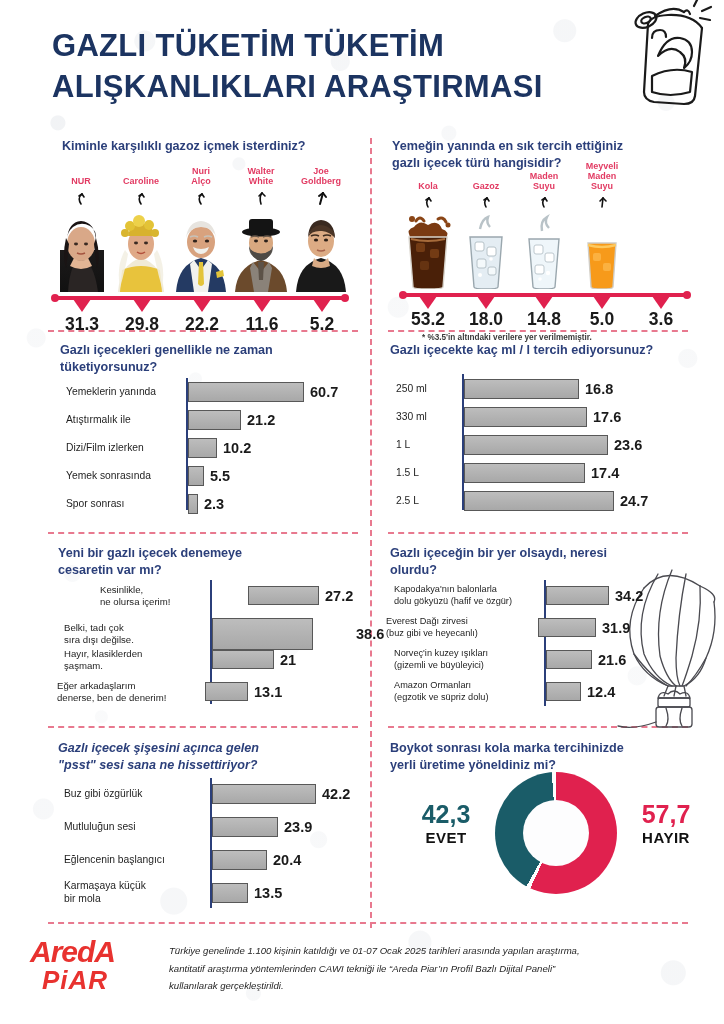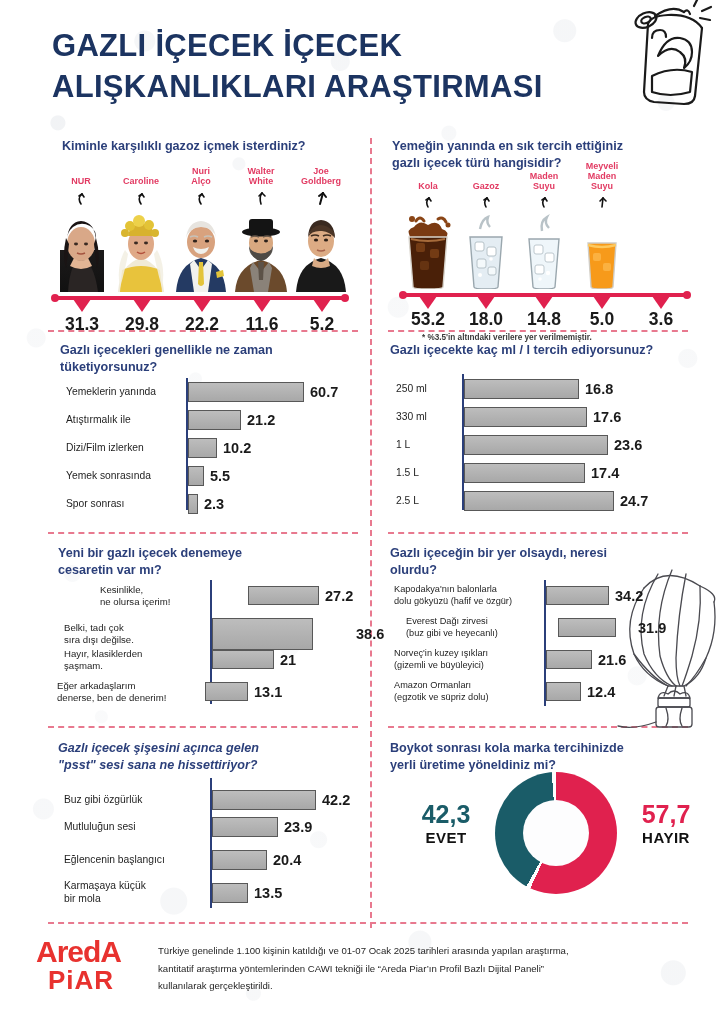--- a/index.html
+++ b/index.html
@@ -124,35 +124,35 @@
   }
   #donut-hole {
     position: absolute; left: 50%; top: 50%; transform: translate(-50%,-50%);
     width: 66px; height: 66px; border-radius: 50%; background: #fdfdfe;
   }
   .donut-side { position: absolute; text-align: center; }
   .donut-num { font-size: 25px; font-weight: bold; line-height: 1; }
   .donut-cap { font-size: 15px; font-weight: bold; color: #111; letter-spacing: .5px; margin-top: 2px; }
 
   
-  #footer { position: absolute; left: 36px; top: 934px; width: 660px; display: flex; gap: 10px; }
+  #footer { position: absolute; left: 30px; top: 934px; width: 660px; display: flex; gap: 27px; font-style: italic; }
   #logo { width: 112px; flex: 0 0 112px; padding-top: 4px; }
   #logo-areda { font-size: 30px; font-weight: bold; color: #e8322f; letter-spacing: -1px; line-height: .95; }
   #logo-piar { font-size: 26px; font-weight: bold; color: #e8322f; letter-spacing: 1px; margin-left: 12px; line-height: 1; }
   #disclaimer { font-size: 9.6px; color: #262626; line-height: 1.85; padding-top: 8px; }
 
   .nowrap { white-space: nowrap; }
 </style>
 </head>
 <body>
 
 <div id="page">
 
   <div id="header">
-    <div class="title-line">GAZLI İÇECEK İÇECEK</div>
+    <div class="title-line">GAZLI TÜKETİM TÜKETİM</div>
     <div class="title-line">ALIŞKANLIKLARI ARAŞTIRMASI</div>
   </div>
   <div id="can-icon">
     <svg width="96" height="112" viewBox="0 0 96 112" fill="none" stroke="#1a1a1a" stroke-width="2.2" stroke-linecap="round" stroke-linejoin="round">
       <path d="M26 30 L22 98 Q22 106 32 108 L62 110 Q72 110 73 102 L80 34"></path>
       <path d="M26 30 Q28 22 46 21 Q70 20 80 34"></path>
       <path d="M30 44 Q30 36 38 36 Q44 36 44 43"></path>
       <path d="M36 62 Q48 50 58 58 Q66 64 62 74 Q70 68 70 58 Q70 46 58 44 Q44 42 36 62 Z"></path>
       <path d="M30 82 Q50 72 70 78 L68 98 Q48 104 30 98 Z"></path>
       <ellipse cx="24" cy="26" rx="11" ry="7" transform="rotate(-24 24 26)"></ellipse>
@@ -572,21 +572,21 @@
 
   <div class="chart" style="left:390px; top:580px; width:300px; height:130px;">
     <div class="chart-axis" style="left:154px; top:0; height:126px;"></div>
 
     <div class="brow" style="left:156px; top:6px; height:19px;">
       <span class="blabel" style="width:152px; font-size:9.2px;">Kapodakya'nın balonlarla
 dolu gökyüzü (hafif ve özgür)</span>
       <div class="bbar" style="width:63px;"></div>
       <span class="bval">34.2</span>
     </div>
-    <div class="brow" style="left:168px; top:38px; height:19px;gap:16px;">
+    <div class="brow" style="left:148px; top:38px; height:19px;">
       <span class="blabel" style="width:152px; font-size:9.2px;">Everest Dağı zirvesi
 (buz gibi ve heyecanlı)</span>
       <div class="bbar" style="width:58px;"></div>
       <span class="bval">31.9</span>
     </div>
     <div class="brow" style="left:156px; top:70px; height:19px;">
       <span class="blabel" style="width:152px; font-size:9.2px;">Norveç'in kuzey ışıkları
 (gizemli ve büyüleyici)</span>
       <div class="bbar" style="width:46px;"></div>
       <span class="bval">21.6</span>
@@ -599,21 +599,21 @@
     </div>
   </div>
 
   <div class="sec-title" style="left:58px; top:740px; width:300px;font-style:italic;">
     <div>Gazlı içecek şişesini açınca gelen</div>
     <div>"psst" sesi sana ne hissettiriyor?</div>
   </div>
   <div class="chart" style="left:58px; top:778px; width:310px; height:140px;">
     <div class="chart-axis" style="left:152px; top:0; height:130px;"></div>
 
-    <div class="brow" style="left:154px; top:12px; height:20px;align-items:center;">
+    <div class="brow" style="left:154px; top:6px; height:20px;align-items:center;">
       <span class="blabel" style="width:148px;">Buz gibi özgürlük</span>
       <div class="bbar" style="width:104px;"></div>
       <span class="bval">42.2</span>
     </div>
     <div class="brow" style="left:154px; top:39px; height:20px;">
       <span class="blabel" style="width:148px;">Mutluluğun sesi</span>
       <div class="bbar" style="width:66px;"></div>
       <span class="bval">23.9</span>
     </div>
     <div class="brow" style="left:154px; top:72px; height:20px;">

